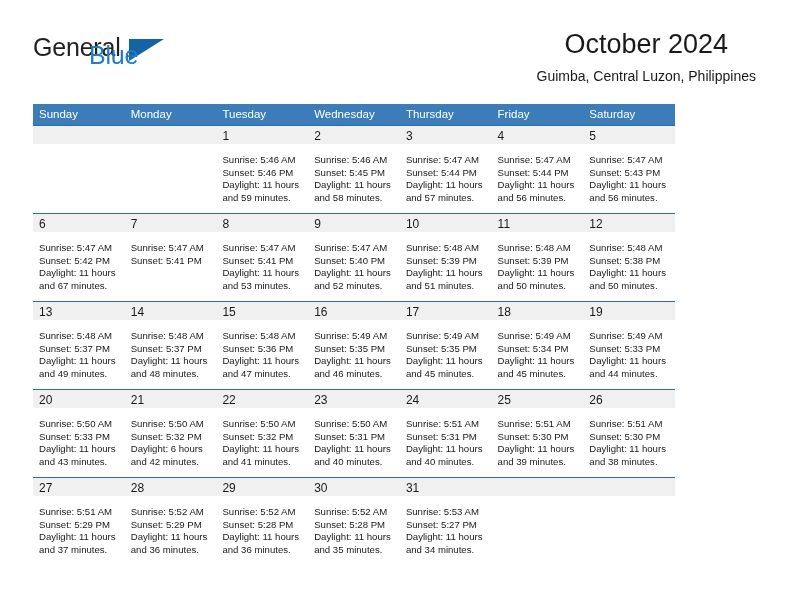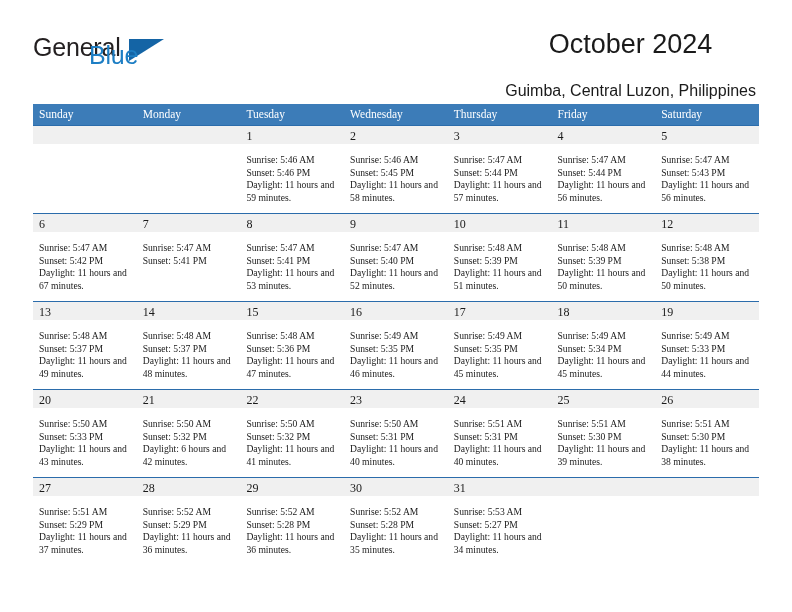--- a/index.html
+++ b/index.html
@@ -71,38 +71,37 @@
   }
   .month-title {
     font-size: 27px;
     line-height: 32px;
     color: #1a1a1a;
     font-weight: normal;
     margin: 0;
     white-space: nowrap;
   }
   .location-subtitle {
-    font-size: 16px;
+    font-size: 14px;
     line-height: 20px;
     color: #1a1a1a;
-    margin: 21px 0 0 0;
+    margin: 6px 0 0 0;
     white-space: nowrap;
   }
 
   
   .calendar {
     position: absolute;
     left: 33px;
     top: 104px;
     width: 726px;
   }
   .cal-row {
     display: flex;
-    width: 726px;
-    font-family: Liberation Serif, serif;
+    width: 642px;
   }
   .cal-cell {
     width: 103.71px;
     box-sizing: border-box;
   }
 
   
   .weekday-row {
     background: #3c7cb8;
     height: 21px;

